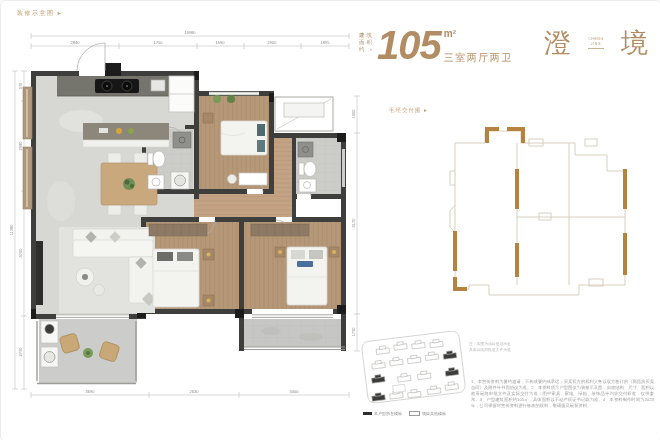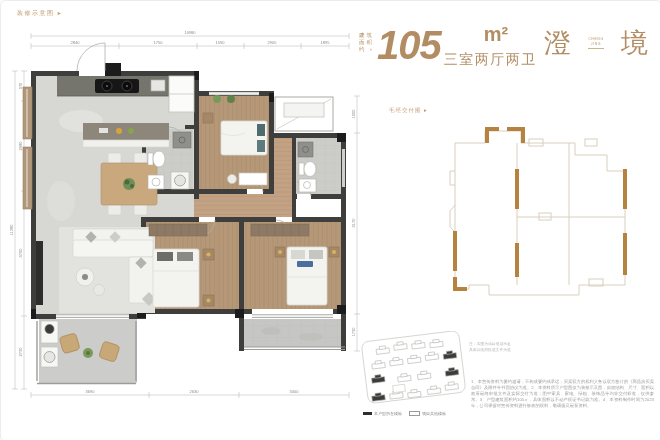--- a/index.html
+++ b/index.html
@@ -4,22 +4,22 @@
 <style>
   html,body{margin:0;padding:0;background:#fafafa;}
   #page{position:relative;width:660px;height:440px;background:#ffffff;border:1px solid #ececec;
         border-radius:6px;overflow:hidden;font-family:"Liberation Sans",sans-serif;}
   #top-label{position:absolute;left:16px;top:8px;font-size:6px;letter-spacing:1.5px;color:#c19a6b;}
   
   #spec{position:absolute;left:358px;top:24px;display:flex;align-items:flex-start;color:#b28d63;}
   #spec .prefix{font-size:5.5px;line-height:7px;letter-spacing:2px;margin-top:7px;margin-right:3px;}
   #spec .big{font-size:40px;line-height:40px;font-weight:700;letter-spacing:-1px;font-style:italic;}
   #spec .unitcol{margin-left:3px;margin-top:2px;}
-  #spec .unit{font-size:20px;font-weight:700;line-height:14px;margin-left:40px;}
-  #spec .layout{font-size:14px;letter-spacing:1.5px;margin-top:10px;white-space:nowrap;}
+  #spec .unit{font-size:10px;font-weight:700;line-height:14px;}
+  #spec .layout{font-size:10px;letter-spacing:1.5px;margin-top:10px;white-space:nowrap;}
   
   #title{position:absolute;left:543px;top:24px;width:104px;display:flex;align-items:center;
          justify-content:space-between;color:#b28d63;}
   #title .char{font-size:27px;font-family:"Liberation Serif",serif;}
   #title .mid{text-align:center;font-size:3.5px;letter-spacing:.6px;line-height:5px;color:#bb966d;
               border-bottom:.5px solid #cdb491;padding-bottom:1px;}
   #delivery-label{position:absolute;left:388px;top:106px;font-size:5.5px;letter-spacing:1px;color:#c19a6b;}
   #plan-svg{position:absolute;left:0;top:0;}
   #delivery-svg{position:absolute;left:428px;top:112px;}
   #site-svg{position:absolute;left:356px;top:330px;}

